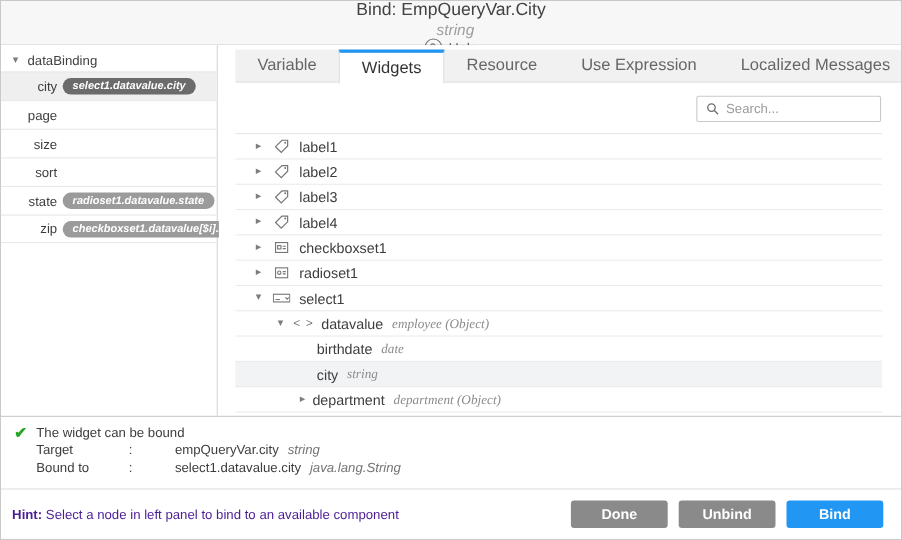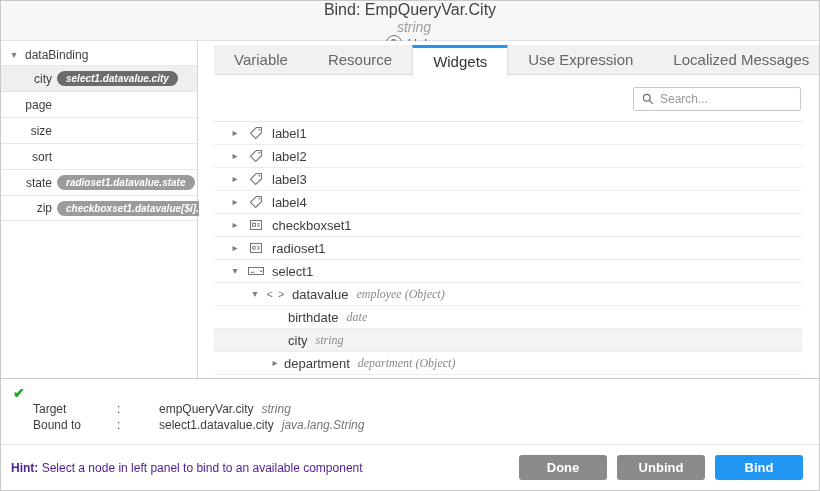--- a/index.html
+++ b/index.html
@@ -129,22 +129,22 @@
     </div>
     <div class="lrow">
       <span class="lname">zip</span>
       <span class="badge">checkboxset1.datavalue[$i].zip</span>
     </div>
   </div>
 
   <div class="right-panel">
     <div class="tab-bar">
       <span class="tab">Variable</span>
+      <span class="tab active">Widgets</span>
       <span class="tab">Resource</span>
-      <span class="tab active">Widgets</span>
       <span class="tab">Use Expression</span>
       <span class="tab">Localized Messages</span>
     </div>
 
     <div class="search-box">
       <svg width="12" height="12" viewBox="0 0 12 12">
         <circle cx="4.8" cy="4.8" r="3.4" fill="none" stroke="#6e6e6e" stroke-width="1.2"></circle>
         <line x1="7.4" y1="7.4" x2="10.8" y2="10.8" stroke="#6e6e6e" stroke-width="1.2"></line>
       </svg>
       <input type="text" placeholder="Search..." style="">
@@ -256,20 +256,21 @@
         <span class="wlabel" style="margin-left:4px;">department</span>
         <span class="wtype">department (Object)</span>
       </div>
 
     </div>
   </div>
 
   <div class="status">
     <div class="status-line1">
       <span class="check">✔</span>
+      <span class="status-msg">The widget can be bound</span>
     </div>
     <div class="status-row">
       <span class="skey">Target</span>
       <span class="ssep">:</span>
       <span class="sval">empQueryVar.city</span>
       <span class="stype">string</span>
     </div>
     <div class="status-row">
       <span class="skey">Bound to</span>
       <span class="ssep">:</span>

